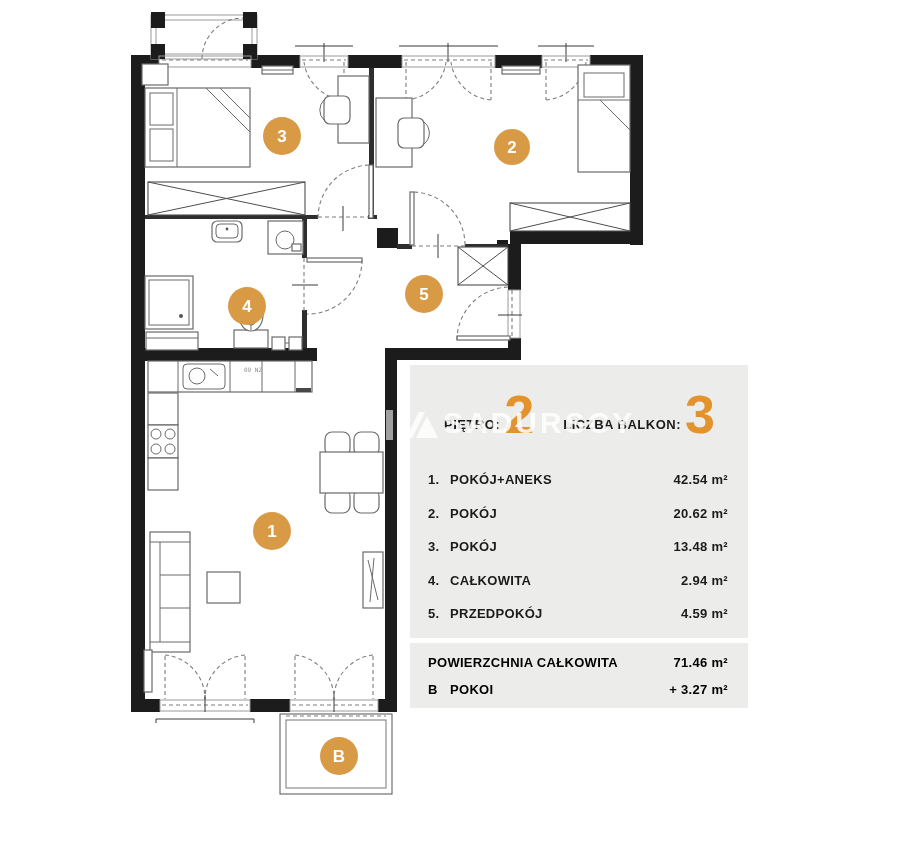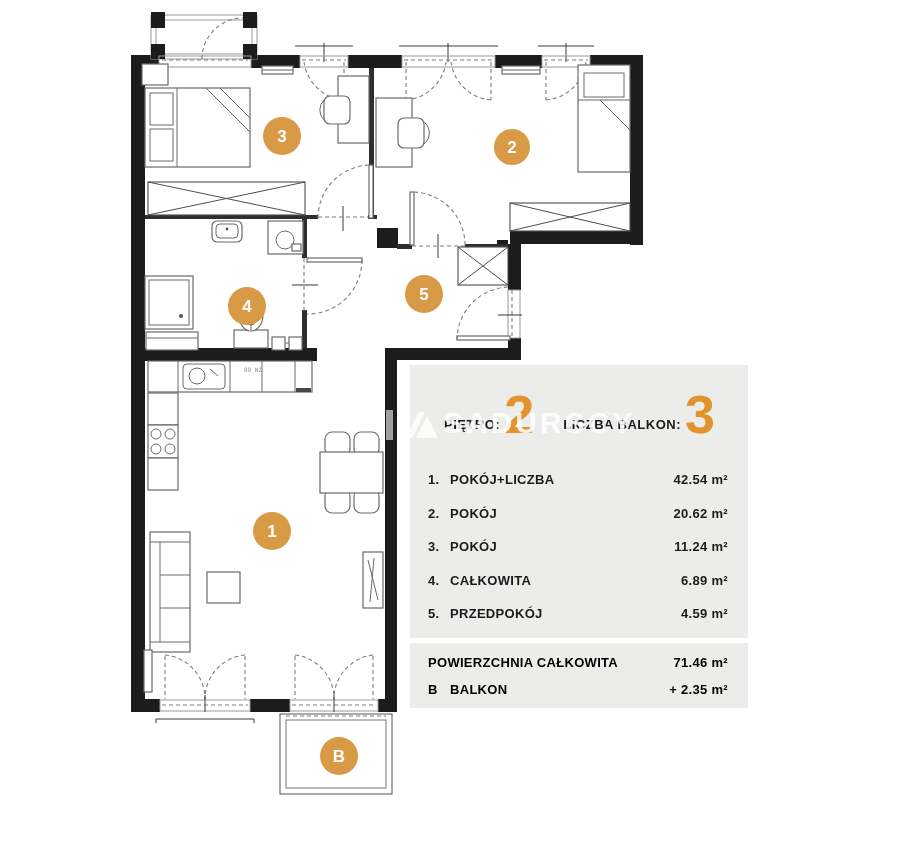--- a/index.html
+++ b/index.html
@@ -352,56 +352,56 @@
       <span class="bignum">2</span>
     </div>
     <div class="hgroup">
       <span class="hlabel">LICZBA BALKON:</span>
       <span class="bignum">3</span>
     </div>
   </div>
   <div class="room-list">
     <div class="row">
       <span class="no">1.</span>
-      <span class="nm">POKÓJ+LICZBA</span>
+      <span class="nm">POKÓJ+ANEKS</span>
       <span class="ar">42.54 m²</span>
     </div>
     <div class="row">
       <span class="no">2.</span>
       <span class="nm">POKÓJ</span>
       <span class="ar">20.62 m²</span>
     </div>
     <div class="row">
       <span class="no">3.</span>
       <span class="nm">POKÓJ</span>
-      <span class="ar">11.24 m²</span>
+      <span class="ar">13.48 m²</span>
     </div>
     <div class="row">
       <span class="no">4.</span>
       <span class="nm">CAŁKOWITA</span>
-      <span class="ar">6.89 m²</span>
+      <span class="ar">2.94 m²</span>
     </div>
     <div class="row">
       <span class="no">5.</span>
       <span class="nm">PRZEDPOKÓJ</span>
       <span class="ar">4.59 m²</span>
     </div>
   </div>
 </div>
 
 <div class="panel2">
   <div class="row">
     <span class="no"></span>
     <span class="nm">POWIERZCHNIA CAŁKOWITA</span>
     <span class="ar">71.46 m²</span>
   </div>
   <div class="row">
     <span class="no">B</span>
-    <span class="nm">BALKON</span>
-    <span class="ar">+  2.35 m²</span>
+    <span class="nm">POKOI</span>
+    <span class="ar">+  3.27 m²</span>
   </div>
 </div>
 
 <div class="watermark">
   <svg class="wm-logo" width="32" height="28" viewBox="0 0 32 28">
     <polygon points="0,28 13,2 19,2 6,28" fill="#ffffff"></polygon>
     <polygon points="10,28 21,6 32,28" fill="#ffffff"></polygon>
   </svg>
   <span class="wm-text">SADURSCY</span>
 </div>

